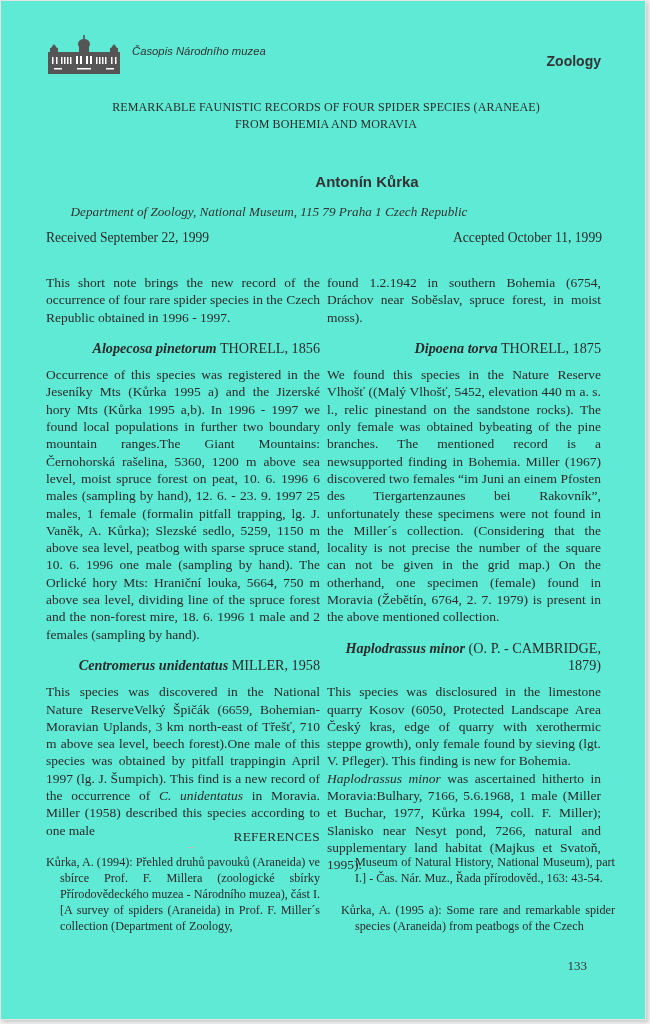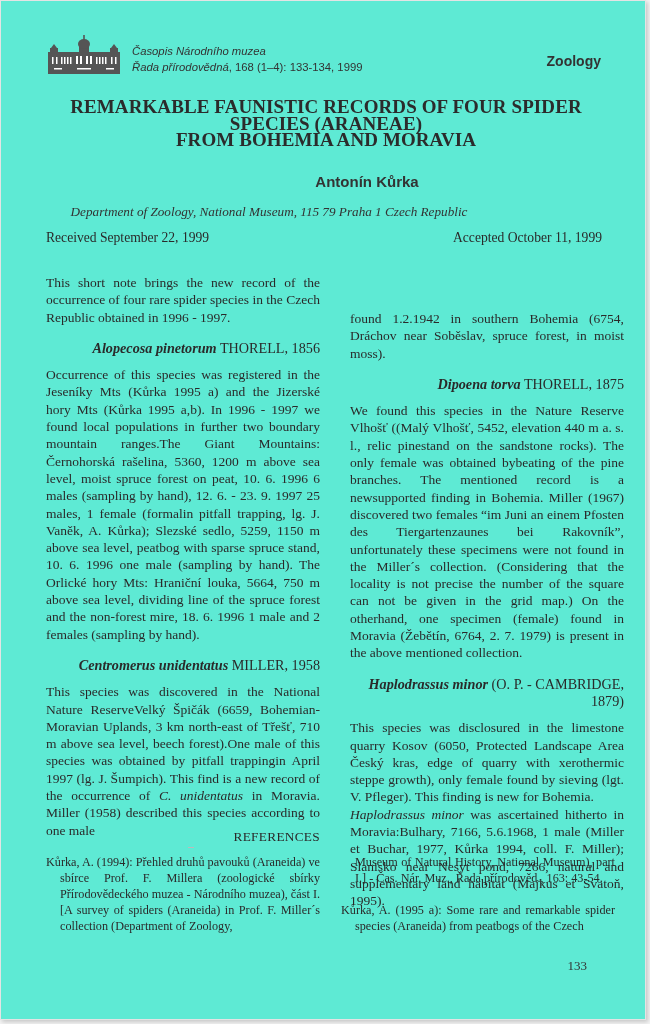--- a/index.html
+++ b/index.html
@@ -10,28 +10,28 @@
   .page {
     position: absolute; left: 0; top: 0; width: 644px; height: 1018px;
     background: #5eead4;
     box-shadow: 2px 2px 4px rgba(0,0,0,0.18);
     border: 1px solid #e4e4e4;
   }
   .logo { position: absolute; left: 45px; top: 33px; width: 76px; height: 40px; }
   .journal { position: absolute; left: 131px; top: 42px; font-family: "Liberation Sans", sans-serif; font-size: 11.3px; line-height: 16px; color: #333; }
   .journal i { font-style: italic; }
   .section-label { position: absolute; right: 44px; top: 52px; font-family: "Liberation Sans", sans-serif; font-weight: bold; font-size: 14px; color: #333; }
-  .title { position: absolute; left: 40px; width: 570px; top: 98px; text-align: center; font-weight: bold; font-size: 19px; line-height: 16.5px; letter-spacing: 0.1px; color: #2b2b2b; }
+  .title { position: absolute; left: 40px; width: 570px; top: 98px; text-align: center; font-weight: normal; font-size: 12px; line-height: 16.5px; letter-spacing: 0.1px; color: #2b2b2b; }
   .author { position: absolute; left: 0; width: 644px; top: 172px; text-align: center; font-family: "Liberation Sans", sans-serif; font-weight: bold; font-size: 15px; color: #333; padding-left: 44px; }
   .affil { position: absolute; left: 0; width: 536px; top: 203px; text-align: center; font-style: italic; font-size: 13.2px; color: #333; }
   .received { position: absolute; left: 45px; top: 229px; font-size: 13.6px; }
   .accepted { position: absolute; right: 43px; top: 229px; font-size: 13.6px; }
   .col { position: absolute; width: 274px; font-size: 13.5px; line-height: 17.3px; text-align: justify; hyphens: none; }
   .col.left { left: 45px; top: 273px; }
-  .col.right { left: 349px; top: 273px; margin-top: 36px; }
+  .col.right { left: 326px; top: 273px; }
   .col p { margin: 0 0 14px 0; }
   .col .sp-head { margin: 0 0 9px 0; font-size: 14.2px; text-align: right; font-family: Liberation Serif, serif; }
   .col .sp-head b { font-style: italic; font-weight: bold; }
   .col i { font-style: italic; }
   .refs-title { position: absolute; left: 45px; width: 274px; top: 828px; text-align: right; font-size: 13.3px; letter-spacing: 0.3px; }
   .refs-tick { position: absolute; left: 187px; top: 846px; width: 6px; height: 1px; background: #bbb; }
   .ref { position: absolute; width: 274px; font-size: 12.2px; line-height: 16.1px; text-align: justify; }
   .ref.l { left: 45px; top: 853px; padding-left: 14px; text-indent: -14px; box-sizing: border-box; }
   .ref.r1 { left: 340px; top: 853px; padding-left: 14px; box-sizing: border-box; }
   .ref.r2 { left: 340px; top: 901px; padding-left: 14px; text-indent: -14px; box-sizing: border-box; }
@@ -71,21 +71,20 @@
       <rect x="65" y="23" width="1.5" height="7"></rect>
         <rect x="69" y="23" width="1.5" height="7"></rect>
       <rect x="8" y="34" width="8" height="1.5"></rect>
         <rect x="31" y="34" width="14" height="1.5"></rect>
       <rect x="60" y="34" width="8" height="1.5"></rect>
     </g>
   </svg>
 
   <div class="journal">
     <div><i>Časopis Národního muzea</i></div>
-    <div><i>Řada přírodovědná</i><span>, 168 (1–4): 133-134, 1999</span></div>
   </div>
   <div class="section-label">Zoology</div>
 
   <div class="title">
     <div>REMARKABLE FAUNISTIC RECORDS OF FOUR SPIDER SPECIES (ARANEAE)</div>
     <div>FROM BOHEMIA AND MORAVIA</div>
   </div>
 
   <div class="author">Antonín Kůrka</div>
   <div class="affil">Department of Zoology, National Museum, 115 79 Praha 1 Czech Republic</div>

